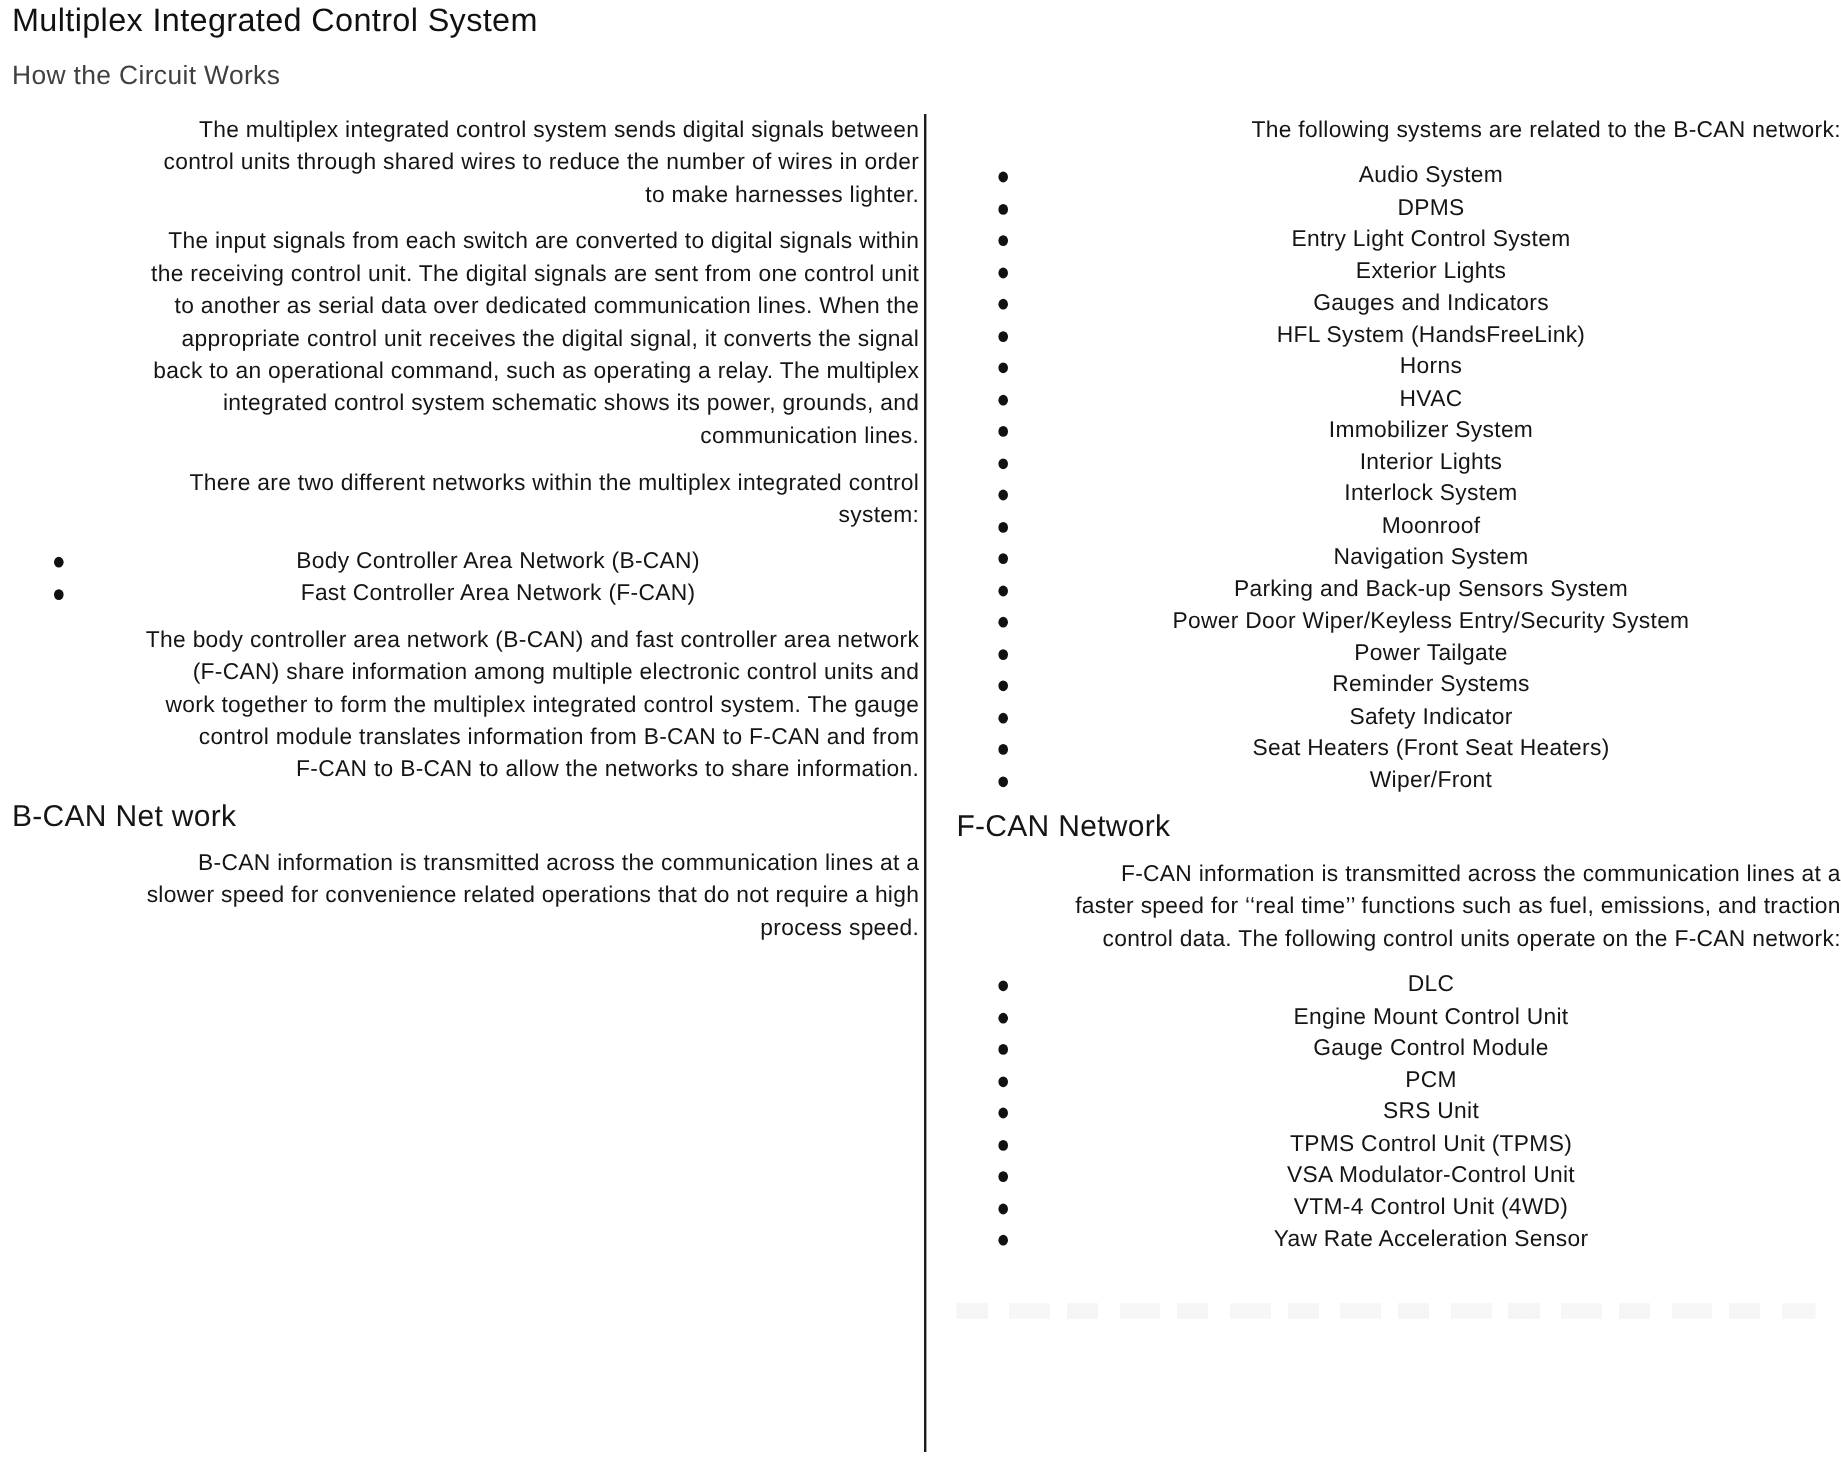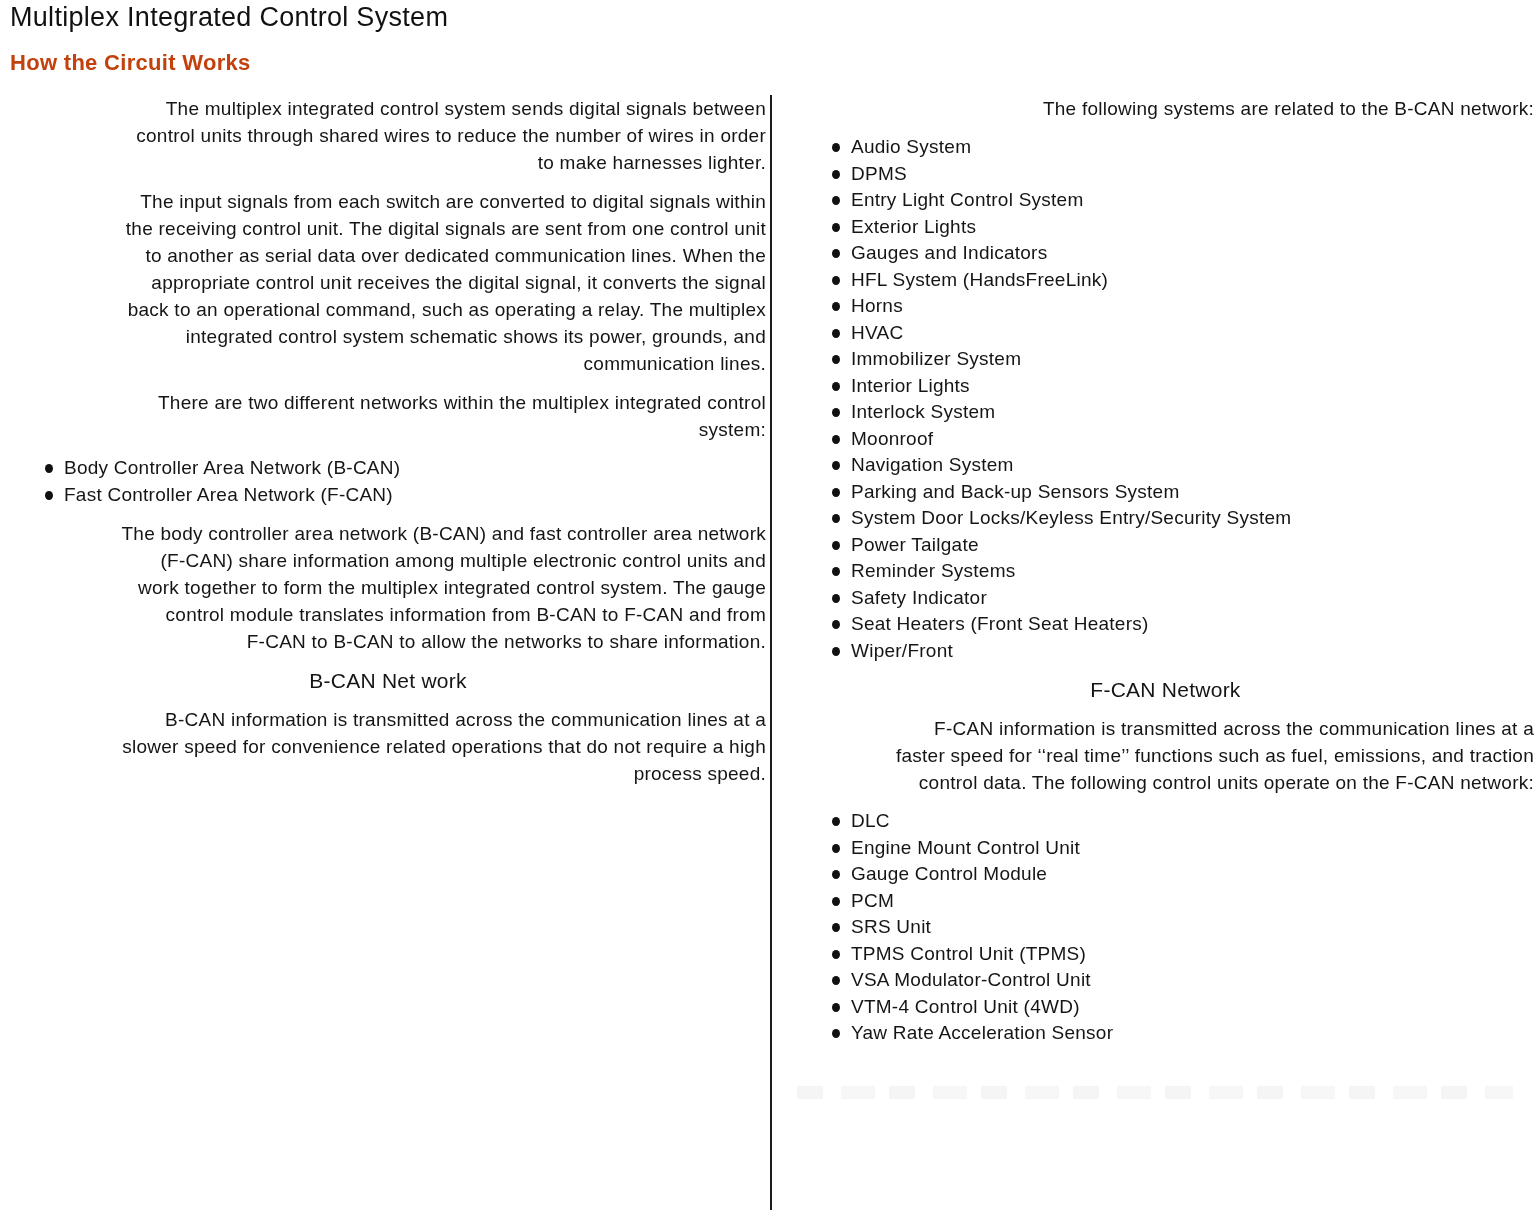--- a/index.html
+++ b/index.html
@@ -30,23 +30,23 @@
     font-weight: 500;
     letter-spacing: 0.3px;
     color: #111;
   }
   .doc-subtitle {
     position: absolute;
     left: 10px;
     top: 50px;
     margin: 0;
     font-size: 22px;
-    font-weight: 700;
+    font-weight: 400;
     letter-spacing: 0.3px;
-    color: #c2410c;
+    color: #404040;
   }
   .col-left {
     position: absolute;
     left: 10px;
     top: 95px;
     width: 756px;
   }
   .col-right {
     position: absolute;
     left: 797px;
@@ -64,29 +64,29 @@
   p.body-text {
     margin: 0 0 12px 0;
     font-size: 19px;
     line-height: 27px;
     letter-spacing: 0.25px;
     white-space: pre-line;
     text-align: right;
   }
   p.subhead {
     margin: 6px 0 12px 0;
-    font-size: 21px;
+    font-size: 25px;
     line-height: 27px;
     letter-spacing: 0.25px;
-    text-align: center;
   }
   ul.bullet-list {
     margin: 10px 0 12px 0;
     padding: 0;
     list-style: none;
+    text-align: center;
   }
   ul.bullet-list li {
     position: relative;
     padding-left: 54px;
     font-size: 19px;
     line-height: 26.5px;
     letter-spacing: 0.25px;
   }
   ul.bullet-list li .dot {
     position: absolute;
@@ -231,21 +231,21 @@
           <span>Navigation System</span>
         </li>
 
         <li>
           <span class="dot"></span>
           <span>Parking and Back-up Sensors System</span>
         </li>
 
         <li>
           <span class="dot"></span>
-          <span>System Door Locks/Keyless Entry/Security System</span>
+          <span>Power Door Wiper/Keyless Entry/Security System</span>
         </li>
 
         <li>
           <span class="dot"></span>
           <span>Power Tailgate</span>
         </li>
 
 
         <li>
           <span class="dot"></span>

